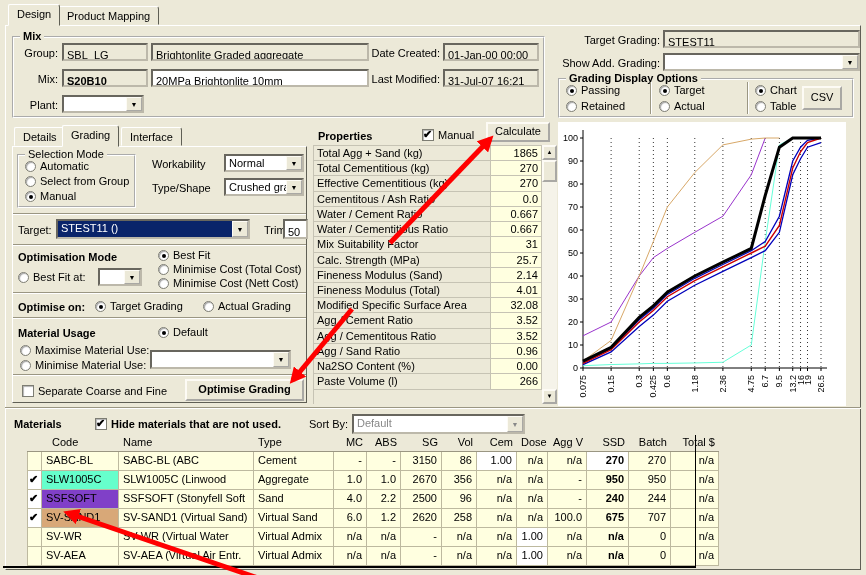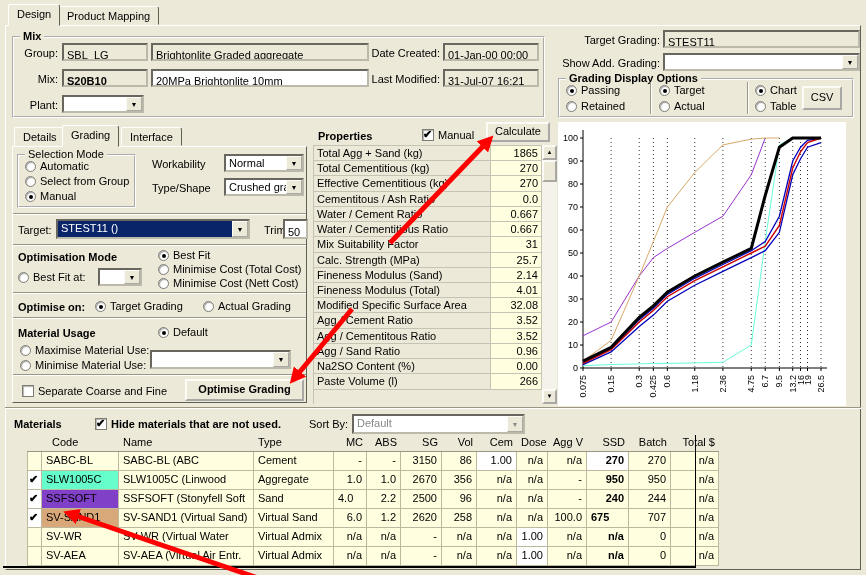--- a/index.html
+++ b/index.html
@@ -439,21 +439,21 @@
         <div class="mcell" style="width: 39px; text-align: right;">-</div>
         <div class="mcell" style="width: 42px; text-align: right; font-weight: bold;">950</div>
         <div class="mcell" style="width: 42px; text-align: right;">950</div>
         <div class="mcell" style="width: 48px; text-align: right;">n/a</div>
       </div>
       <div class="mrow">
         <div class="mcell first" style="width: 15px; background: rgb(255, 255, 255); font-weight: bold; padding: 2px 1px;">✔</div>
         <div class="mcell" style="width: 77px; text-align: left; background: rgb(128, 64, 200);">SSFSOFT</div>
         <div class="mcell" style="width: 135px; text-align: left;">SSFSOFT (Stonyfell Soft</div>
         <div class="mcell" style="width: 80px; text-align: left;">Sand</div>
-        <div class="mcell" style="width: 33px; ">4.0</div>
+        <div class="mcell" style="width: 33px; text-align: right;">4.0</div>
         <div class="mcell" style="width: 34px; text-align: right;">2.2</div>
         <div class="mcell" style="width: 41px; text-align: right;">2500</div>
         <div class="mcell" style="width: 35px; text-align: right;">96</div>
         <div class="mcell" style="width: 40px; text-align: right;">n/a</div>
         <div class="mcell" style="width: 31px; text-align: right;">n/a</div>
         <div class="mcell" style="width: 39px; text-align: right;">-</div>
         <div class="mcell" style="width: 42px; text-align: right; font-weight: bold;">240</div>
         <div class="mcell" style="width: 42px; text-align: right;">244</div>
         <div class="mcell" style="width: 48px; text-align: right;">n/a</div>
       </div>
@@ -462,21 +462,21 @@
         <div class="mcell" style="width: 77px; text-align: left; background: rgb(216, 168, 120);">SV-SAND1</div>
         <div class="mcell" style="width: 135px; text-align: left;">SV-SAND1 (Virtual Sand)</div>
         <div class="mcell" style="width: 80px; text-align: left;">Virtual Sand</div>
         <div class="mcell" style="width: 33px; text-align: right;">6.0</div>
         <div class="mcell" style="width: 34px; text-align: right;">1.2</div>
         <div class="mcell" style="width: 41px; text-align: right;">2620</div>
         <div class="mcell" style="width: 35px; text-align: right;">258</div>
         <div class="mcell" style="width: 40px; text-align: right;">n/a</div>
         <div class="mcell" style="width: 31px; text-align: right;">n/a</div>
         <div class="mcell" style="width: 39px; text-align: right;">100.0</div>
-        <div class="mcell" style="width: 42px; font-weight: bold;">675</div>
+        <div class="mcell" style="width: 42px; text-align: right; font-weight: bold;">675</div>
         <div class="mcell" style="width: 42px; text-align: right;">707</div>
         <div class="mcell" style="width: 48px; text-align: right;">n/a</div>
       </div>
       <div class="mrow">
         <div class="mcell first" style="width: 15px;"></div>
         <div class="mcell" style="width: 77px; text-align: left;">SV-WR</div>
         <div class="mcell" style="width: 135px; text-align: left;">SV-WR (Virtual Water</div>
         <div class="mcell" style="width: 80px; text-align: left;">Virtual Admix</div>
         <div class="mcell" style="width: 33px; text-align: right;">n/a</div>
         <div class="mcell" style="width: 34px; text-align: right;">n/a</div>

